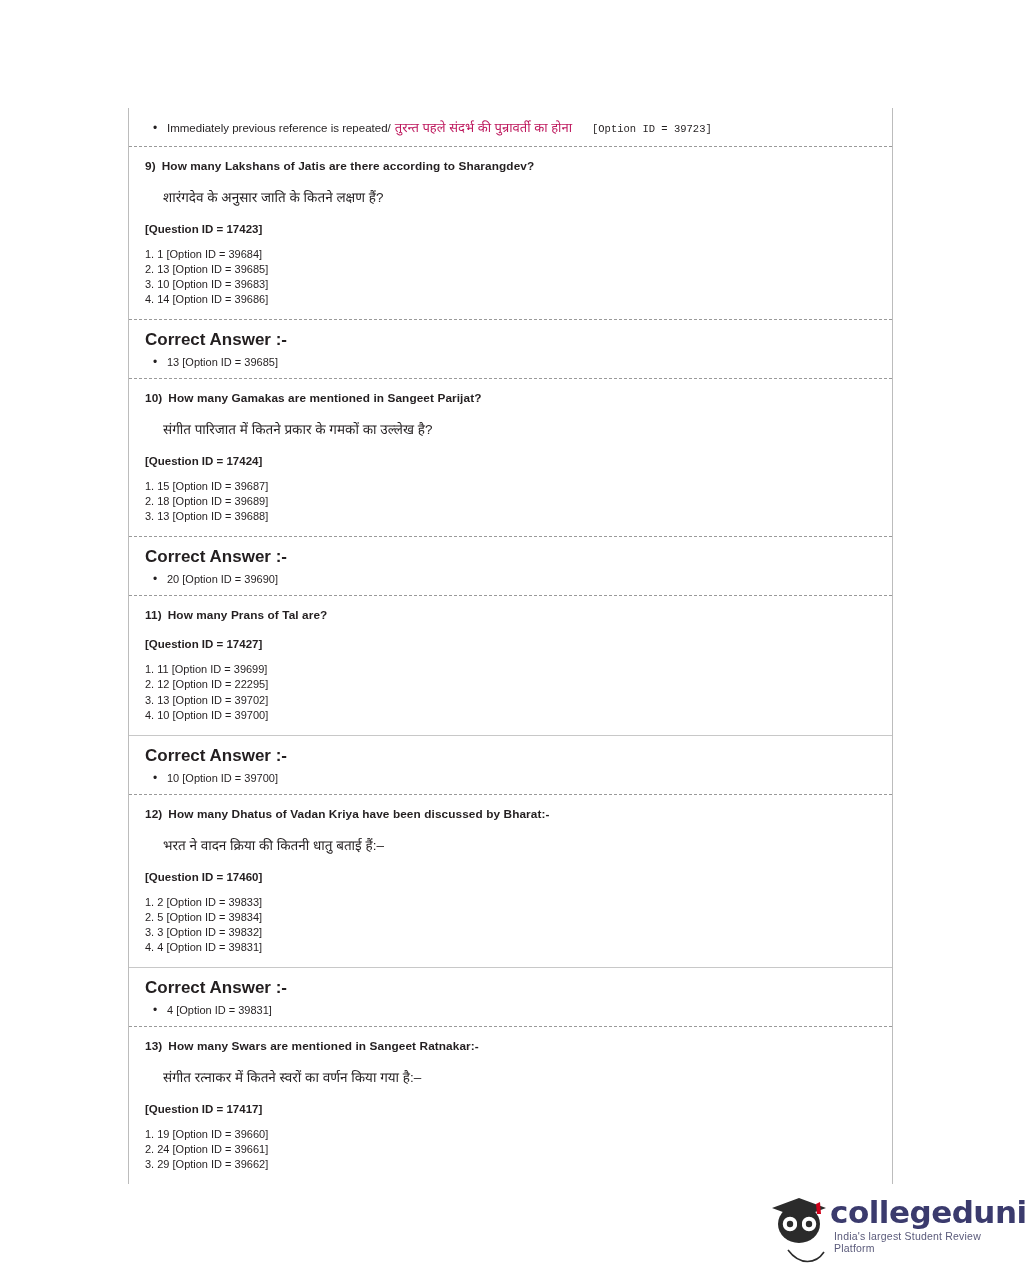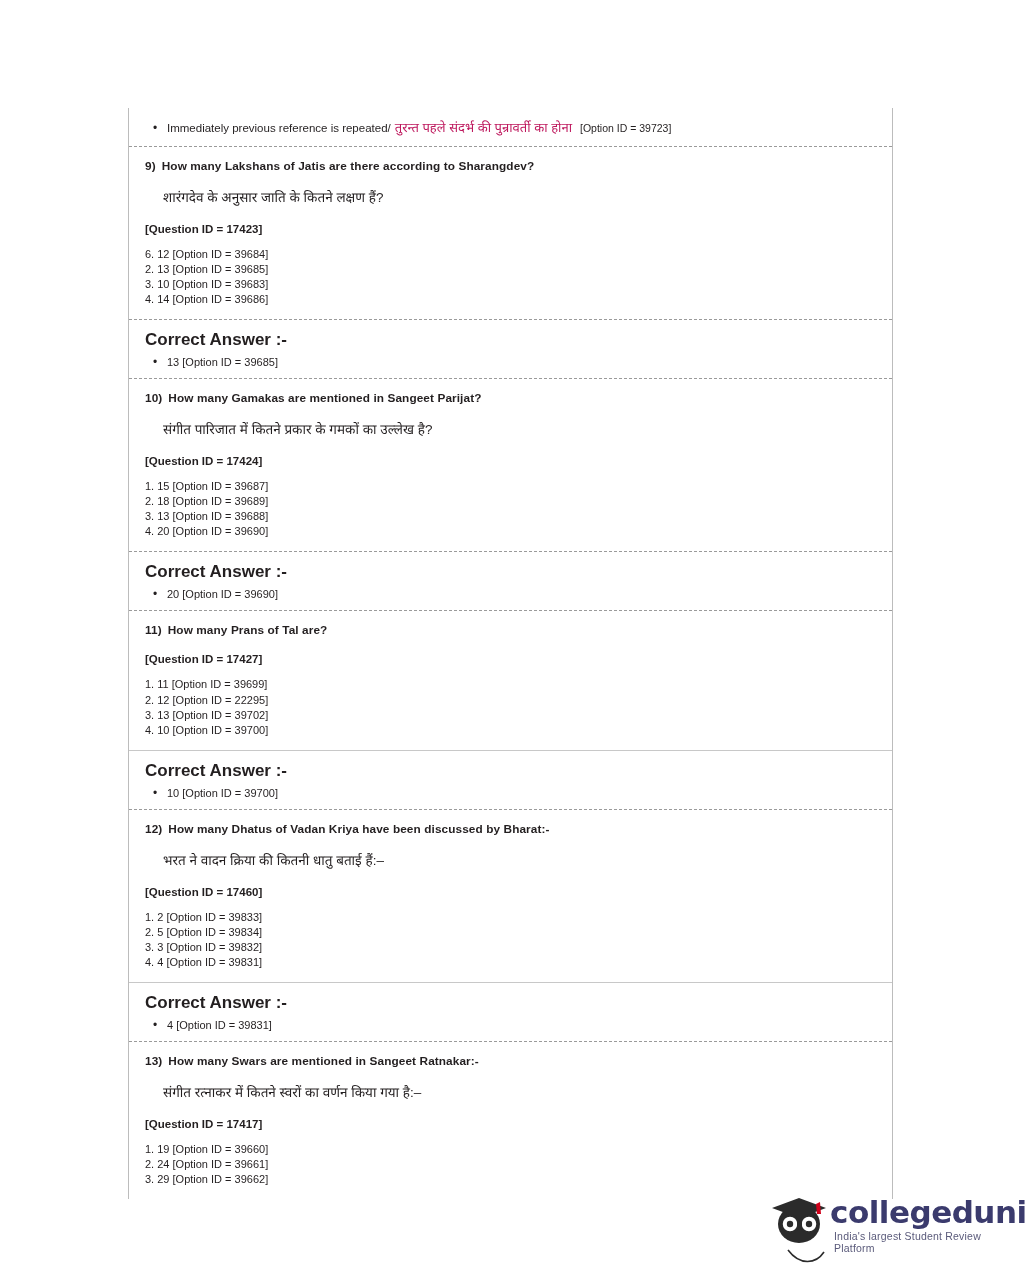--- a/index.html
+++ b/index.html
@@ -63,21 +63,22 @@
     text-align: right;
   }
   .bullet-text-hi {
     font-size: 13px;
     color: #be185d;
     margin-left: 4px;
   }
   .opt-id-inline {
     font-size: 10.5px;
     color: #231f20;
-    margin-left: 8px;
+    margin-left: 20px;
+    font-family: Liberation Mono, monospace;
   }
   .q-title {
     font-size: 11.8px;
     font-weight: bold;
     color: #231f20;
     margin: 2px 0 0 0;
     letter-spacing: 0.1px;
   }
   .q-num {
     display: inline-block;
@@ -178,21 +179,21 @@
       </div>
     </div>
 
     <div class="block">
       <div class="q-title">
         <span class="q-num">9)</span><span>How many Lakshans of Jatis are there according to Sharangdev?</span>
       </div>
       <div class="q-hindi">शारंगदेव के अनुसार जाति के कितने लक्षण हैं?</div>
       <div class="q-id">[Question ID = 17423]</div>
       <ul class="options">
-        <li>6. 12 [Option ID = 39684]</li>
+        <li>1. 1 [Option ID = 39684]</li>
         <li>2. 13 [Option ID = 39685]</li>
         <li>3. 10 [Option ID = 39683]</li>
         <li>4. 14 [Option ID = 39686]</li>
       </ul>
     </div>
     <div class="block">
       <div class="ans-label">Correct Answer :-</div>
       <div class="ans-row">
         <span class="bullet-dot">•</span>
         <span class="ans-text">13 [Option ID = 39685]</span>
@@ -202,21 +203,20 @@
     <div class="block">
       <div class="q-title">
         <span class="q-num">10)</span><span>How many Gamakas are mentioned in Sangeet Parijat?</span>
       </div>
       <div class="q-hindi">संगीत पारिजात में कितने प्रकार के गमकों का उल्लेख है?</div>
       <div class="q-id">[Question ID = 17424]</div>
       <ul class="options">
         <li>1. 15 [Option ID = 39687]</li>
         <li>2. 18 [Option ID = 39689]</li>
         <li>3. 13 [Option ID = 39688]</li>
-        <li>4. 20 [Option ID = 39690]</li>
       </ul>
     </div>
     <div class="block">
       <div class="ans-label">Correct Answer :-</div>
       <div class="ans-row">
         <span class="bullet-dot">•</span>
         <span class="ans-text">20 [Option ID = 39690]</span>
       </div>
     </div>
 

